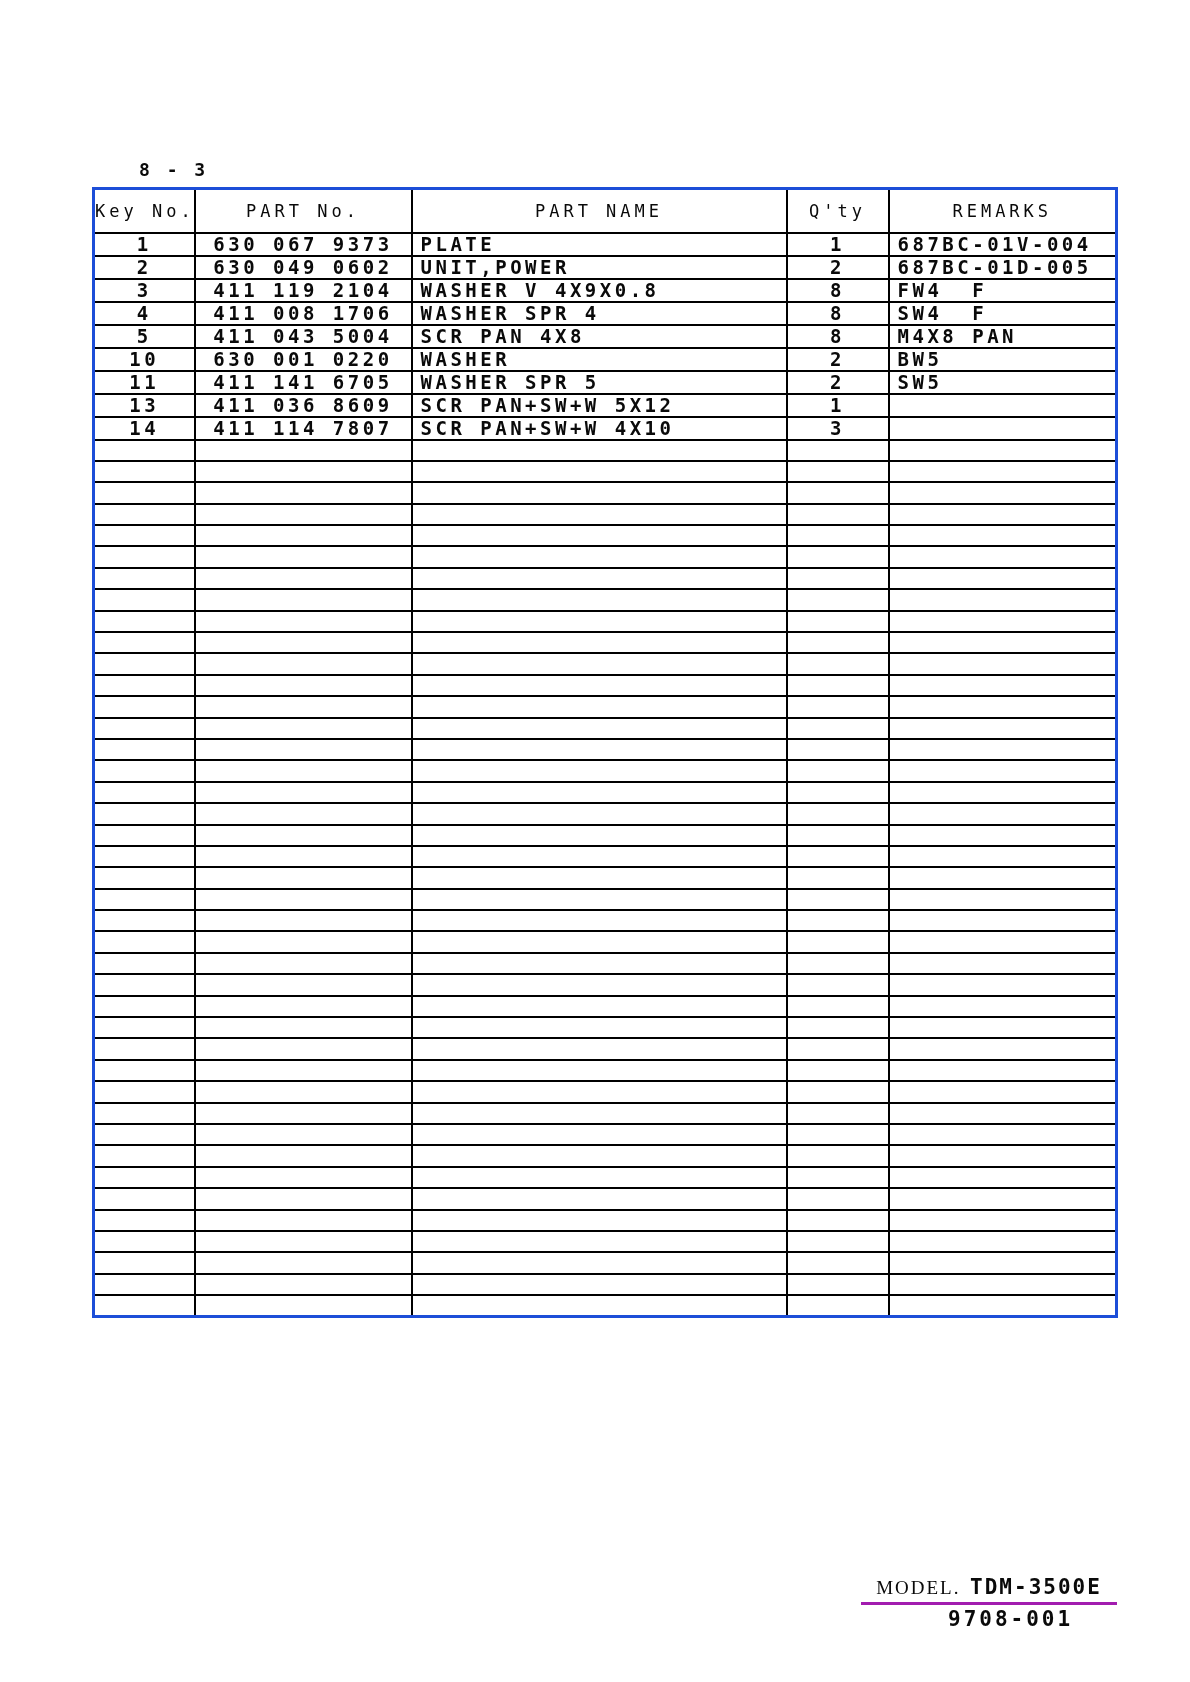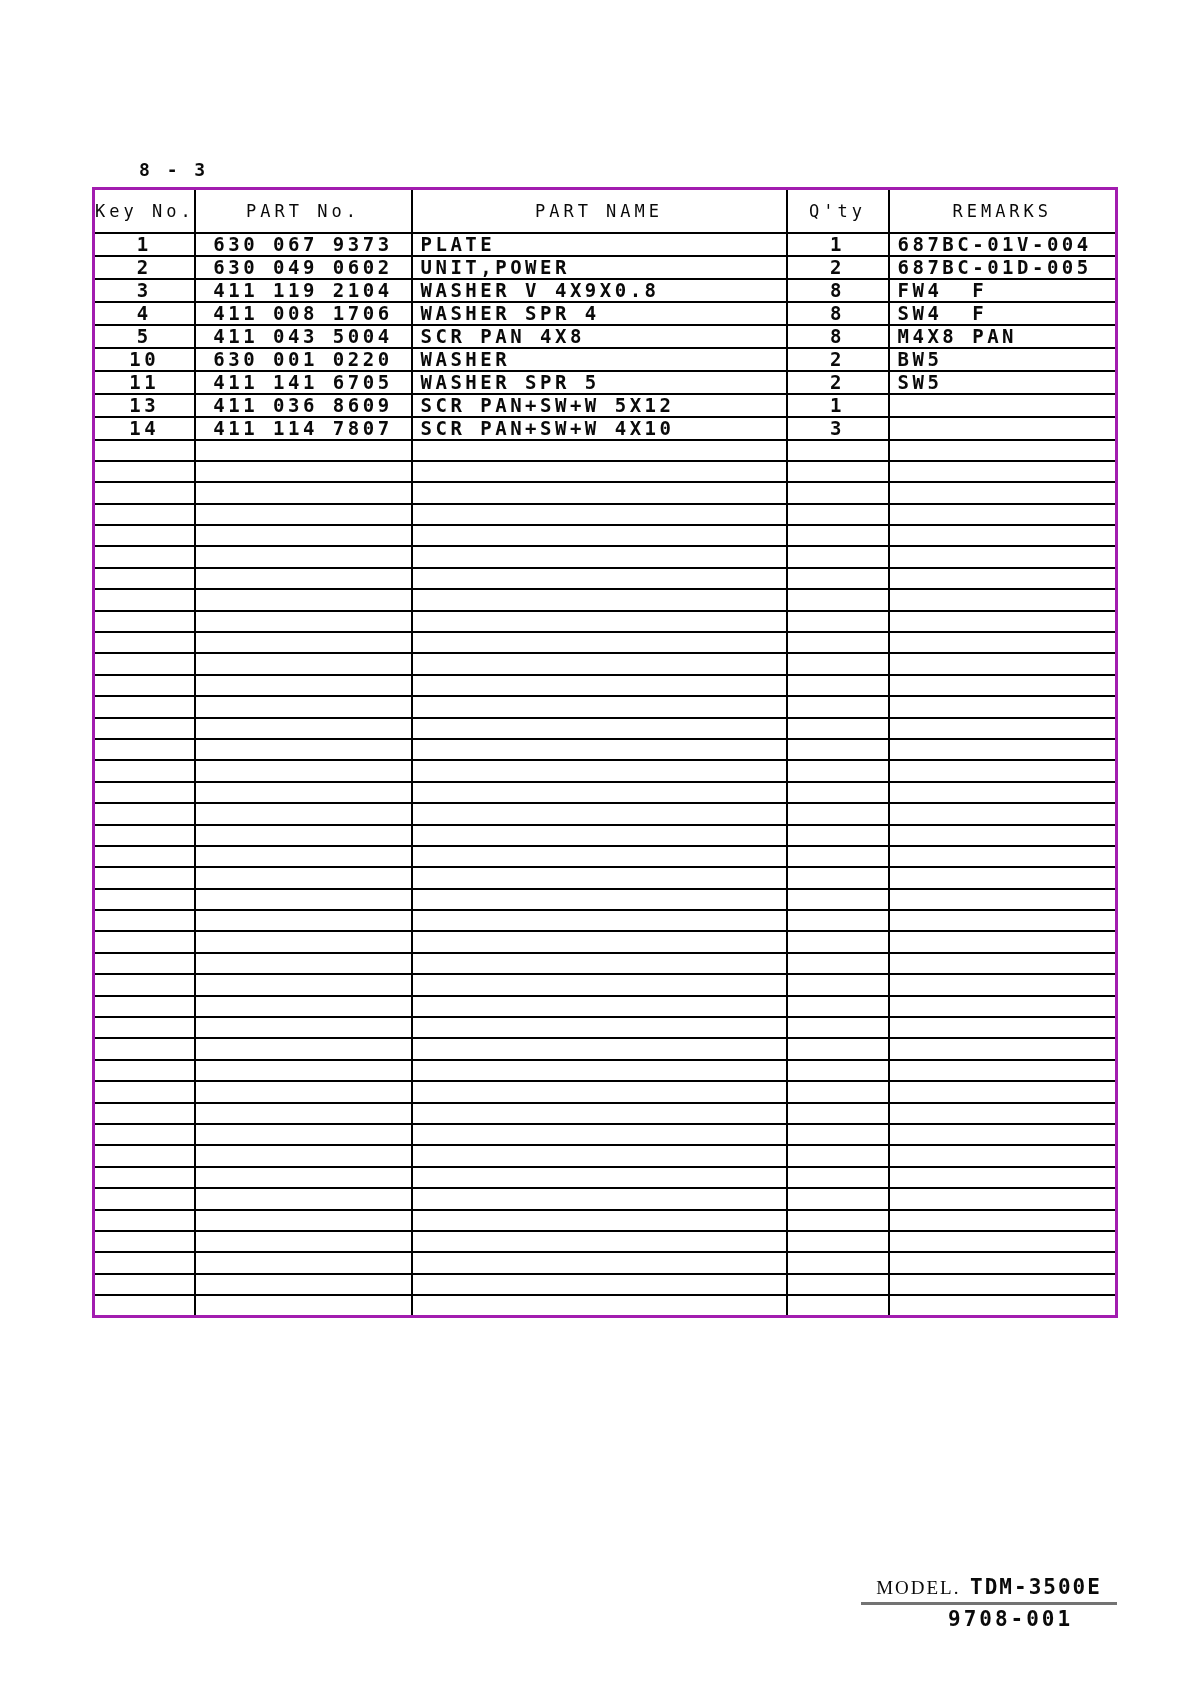--- a/index.html
+++ b/index.html
@@ -16,21 +16,21 @@
     position:absolute; left:139px; top:159px;
     font-size:18px; font-weight:bold; letter-spacing:3px;
     white-space:pre;
   }
 
   .doc-frame { position:absolute; left:92px; top:187px; width:1023px; }
 
   table.parts {
     border-collapse:collapse; table-layout:fixed;
     width:1023px;
-    border:3px solid #a21caf;
+    border:3px solid #1d4ed8;
     padding-left:7px;
   }
   col.c-key     { width:101px; }
   col.c-partno  { width:217px; }
   col.c-name    { width:375px; }
   col.c-qty     { width:102px; }
   col.c-remarks { width:228px; }
 
   th, td { border:2px solid #000; overflow:hidden; white-space:pre; }
 
@@ -54,21 +54,21 @@
 
   .note-box {
     width:1023px; height:142px;
     border:3px solid #000; border-top:none;
     padding:10px 0 0 18px;
     font-size:19px; letter-spacing:6px;
   }
 
   .model-line {
     position:absolute; top:1575px; left:861px; width:256px;
-    border-bottom:3px solid #737373;
+    border-bottom:3px solid #a21caf;
     padding-bottom:3px;
     text-align:center; white-space:nowrap;
   }
   .model-label {
     font-family:"Liberation Serif", serif;
     font-size:19px; letter-spacing:2px;
   }
   .model-value {
     font-family:"DejaVu Sans Mono", monospace;
     font-size:21px; font-weight:bold; letter-spacing:2px;

